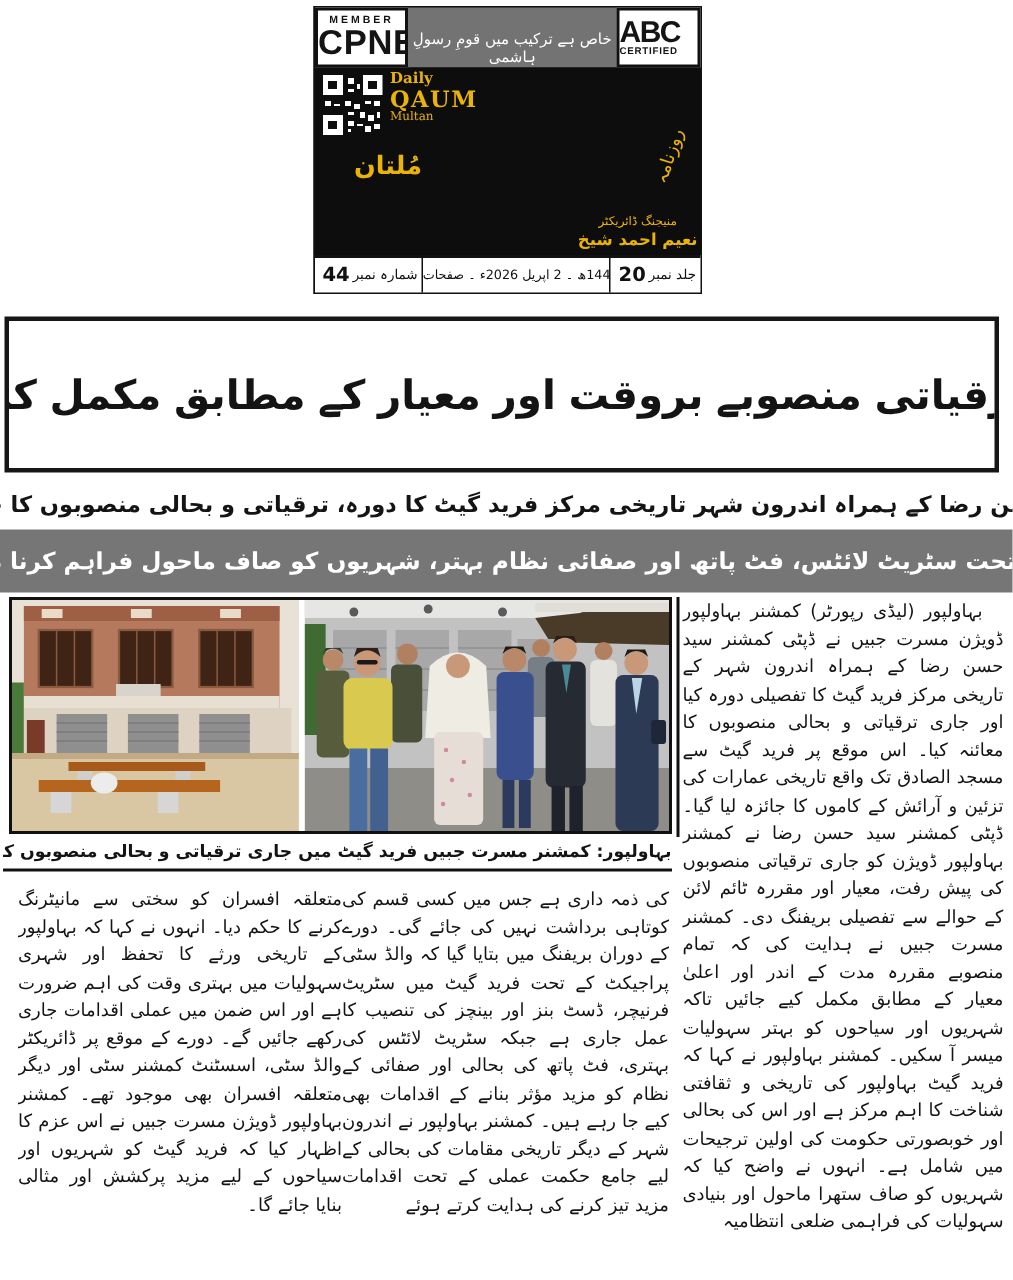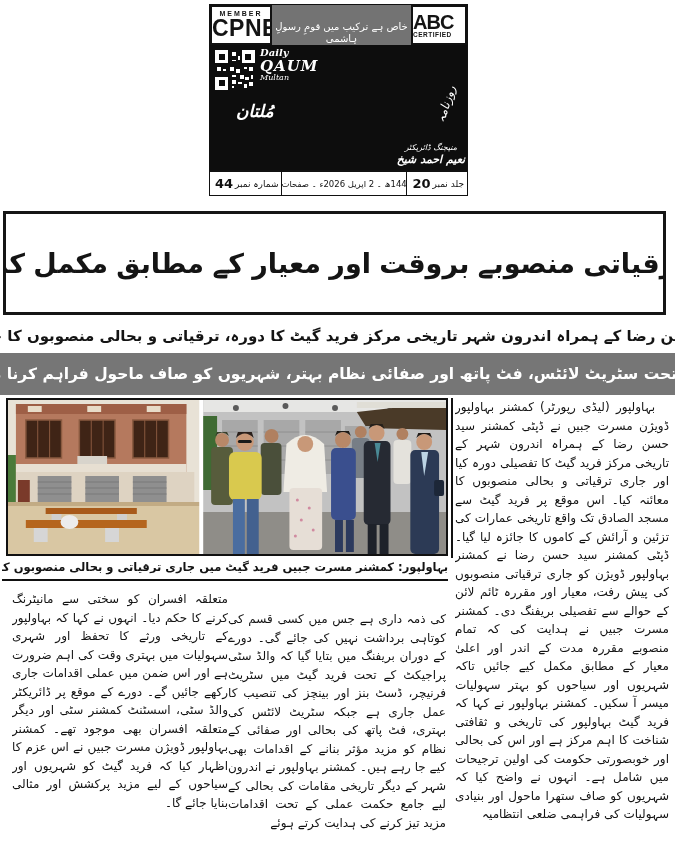--- a/index.html
+++ b/index.html
@@ -14,21 +14,21 @@
   .mh-top{display:flex;height:40px;background:#0d0d0d;}
   .mh-cpne{width:62px;background:#fff;border:2px solid #111;box-sizing:border-box;text-align:center;font-family:"Liberation Sans",sans-serif;line-height:1;padding-top:3px;}
   .mh-cpne .member{font-size:7px;font-weight:bold;letter-spacing:2px;}
   .mh-cpne .cpne{font-size:23px;font-weight:bold;letter-spacing:.5px;}
   .mh-motto{flex:1;background:#737373;color:#fff;text-align:center;direction:rtl;font-size:9px;line-height:1.2;padding-top:16px;box-sizing:border-box;}
   .mh-motto .m1{border-bottom:1px solid #fff;padding-bottom:2px;margin:0 2px 2px 2px;font-size:10px;}
   .mh-motto .m2{font-size:8px;}
   .mh-abc{width:56px;background:#fff;border:2px solid #111;box-sizing:border-box;text-align:left;font-family:"Liberation Sans",sans-serif;line-height:1;padding-top:5px;}
   .mh-abc .abc{font-size:20px;font-weight:bold;letter-spacing:-1px;}
   .mh-abc .cert{font-size:6.5px;font-weight:bold;letter-spacing:.5px;}
-  .mh-main{position:relative;flex:1;background:#0d0d0d;color:#ffffff;overflow:hidden;font-style:italic;}
+  .mh-main{position:relative;flex:1;background:#0d0d0d;color:#eab308;overflow:hidden;}
   .qr{position:absolute;left:5px;top:5px;width:40px;height:40px;}
   .daily-block{position:absolute;left:50px;top:3px;font-family:"DejaVu Serif",serif;line-height:1.05;}
   .daily-block .d1{font-size:10px;font-weight:bold;}
   .daily-block .d2{font-size:15px;font-weight:bold;letter-spacing:1px;}
   .daily-block .d3{font-size:8px;text-align:left;}
   .city-ur{position:absolute;left:26px;top:56px;font-size:17px;font-weight:bold;direction:rtl;}
   .name-ur{position:absolute;right:42px;top:-18px;font-size:88px;font-weight:bold;direction:rtl;line-height:1;}
   .rozana{position:absolute;right:2px;top:52px;font-size:12px;direction:rtl;transform:rotate(-72deg);transform-origin:center;}
   .chief{position:absolute;left:6px;bottom:3px;text-align:center;direction:rtl;line-height:1.25;}
   .chief .lbl{font-size:9px;}
@@ -47,21 +47,21 @@
 
   .sub1{left:0;top:321px;width:675px;height:30px;display:flex;align-items:center;justify-content:center;direction:rtl;font-size:15px;font-weight:bold;white-space:nowrap;overflow:hidden;}
   .sub2{left:0;top:353px;width:675px;height:42px;background:#767676;color:#fff;display:flex;align-items:center;justify-content:center;direction:rtl;font-size:15.5px;font-weight:bold;white-space:nowrap;overflow:hidden;}
 
   
   .photo-frame{left:6px;top:398px;width:442px;height:158px;border:2px solid #111;box-sizing:border-box;background:#fff;}
   .vrule{left:451px;top:398px;width:2px;height:160px;background:#111;}
   .caption{left:2px;top:560px;width:446px;direction:rtl;text-align:center;font-size:11.5px;font-weight:bold;white-space:nowrap;overflow:hidden;border-bottom:2px solid #111;padding-bottom:5px;}
   .bodycol{direction:rtl;text-align:justify;font-size:12px;line-height:18.5px;overflow:hidden;}
   .col-a{left:455px;top:398px;width:214px;height:432px;}
-  .col-b{left:228px;top:610px;width:218px;height:242px;}
+  .col-b{left:228px;top:590px;width:218px;height:242px;}
   .col-c{left:12px;top:590px;width:216px;height:242px;}
   .col-a .txt{text-indent:14px;}
 </style>
 </head>
 <body>
 
 <div class="abs masthead">
   <div class="mh-top">
     <div class="mh-cpne">
       <div class="member">MEMBER</div>

